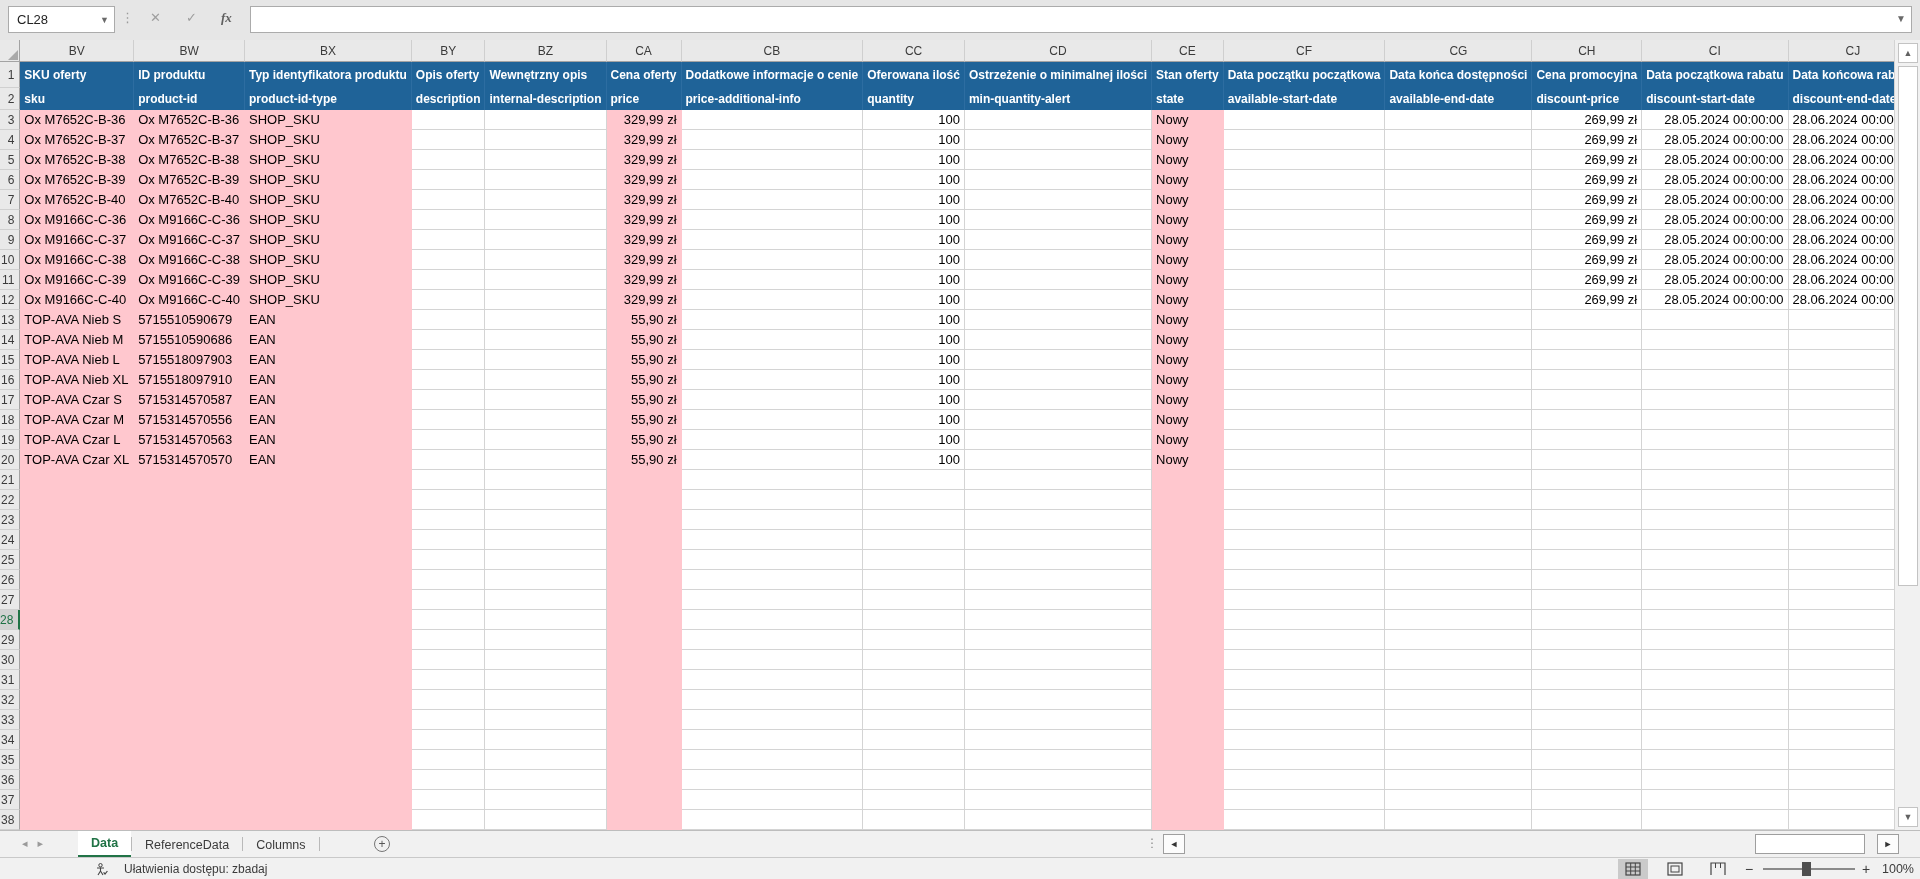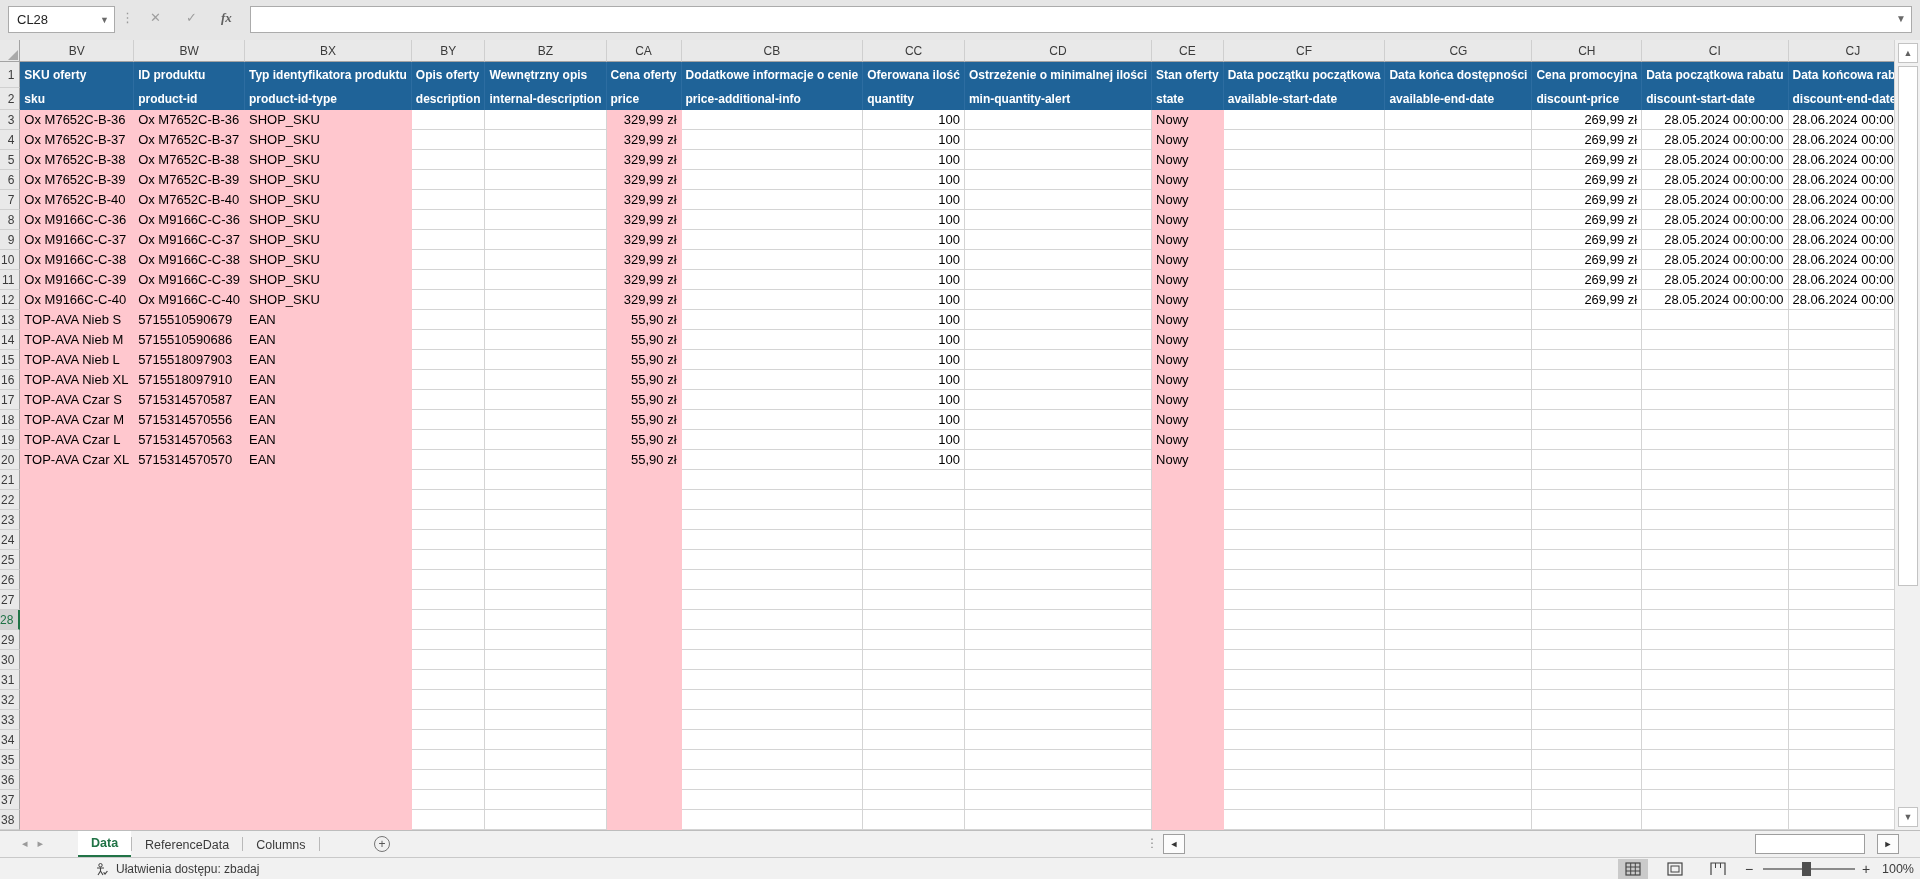--- a/index.html
+++ b/index.html
@@ -50,21 +50,21 @@
   .add-tab { position:absolute; left:374px; top:5px; width:16px; height:16px; border:1px solid #767676; border-radius:50%; color:#555; font-size:12px; line-height:14px; text-align:center; }
   .hs-grip { position:absolute; left:1146px; top:5px; color:#8a8a8a; font-size:12px; }
   .hs-btn { position:absolute; top:3px; width:22px; height:20px; background:#fcfcfc; border:1px solid #9e9e9e; color:#333; font-size:9px; text-align:center; line-height:19px; }
   .hs-left { left:1163px; }
   .hs-right { left:1877px; }
   .hs-thumb { position:absolute; left:1755px; top:3px; width:110px; height:20px; background:#fff; border:1px solid #9e9e9e; }
 
   
   .statusbar { position:absolute; top:857px; left:0; right:0; height:22px; background:#f1f1f1; border-top:1px solid #c9c9c9; font-size:12px; color:#3b3b3b; }
   .sb-ready { position:absolute; left:11px; top:20px; }
-  .sb-acc { position:absolute; left:95px; top:4px; display:flex; align-items:center; gap:8px; }
+  .sb-acc { position:absolute; left:95px; top:4px; display:flex; align-items:center; gap:16px; }
   .view-btn { position:absolute; top:1px; width:30px; height:20px; display:flex; align-items:center; justify-content:center; }
   .view-btn.active { background:#cacaca; }
   .vb-1 { left:1618px; } .vb-2 { left:1660px; } .vb-3 { left:1703px; }
   .zoom-minus { position:absolute; left:1745px; top:3px; font-size:14px; color:#3b3b3b; }
   .zoom-track { position:absolute; left:1763px; top:10px; width:92px; height:2px; background:#8a8a8a; }
   .zoom-notch { position:absolute; left:1807px; top:6px; width:1px; height:9px; background:#8a8a8a; }
   .zoom-thumb { position:absolute; left:1802px; top:4px; width:9px; height:14px; background:#4f4f4f; }
   .zoom-plus { position:absolute; left:1862px; top:3px; font-size:14px; color:#3b3b3b; }
   .zoom-label { position:absolute; left:1882px; top:4px; font-size:12.5px; }
   svg { display:block; }

